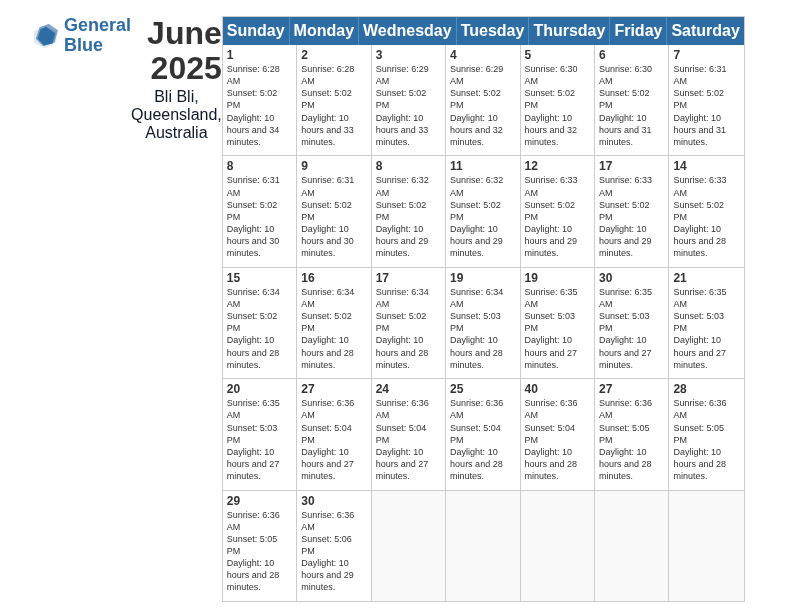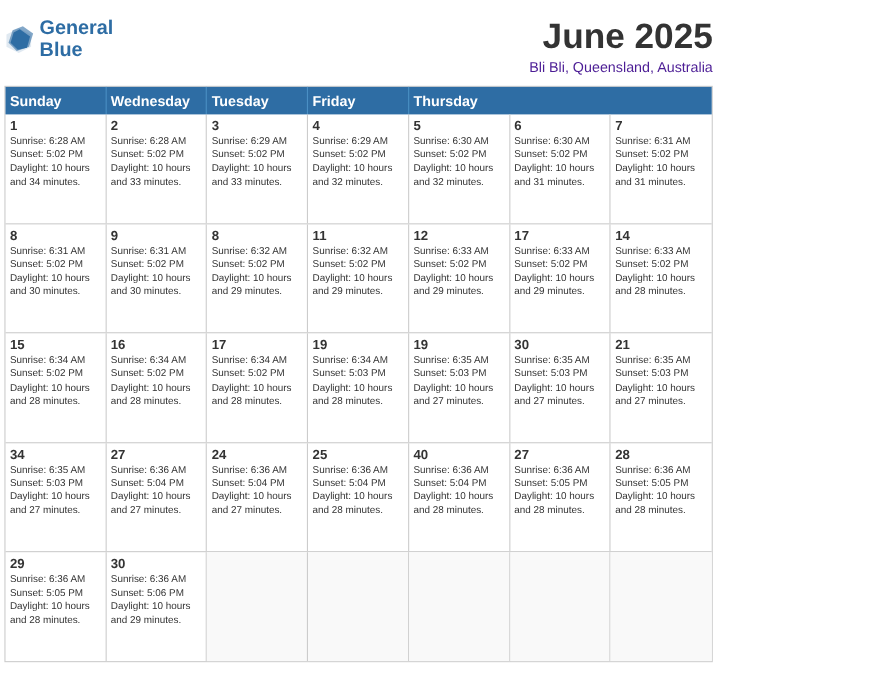--- a/index.html
+++ b/index.html
@@ -6,23 +6,22 @@
     body {
       width: 792px;
       height: 612px;
       background: #fff;
       font-family: Arial, sans-serif;
       overflow: hidden;
     }
     .page {
       width: 668px;
       height: 612px;
-      padding: 16px 20px 10px 4px;
-      display: flex;
-      flex-direction: column;
+      padding: 16px 20px 10px 32px;
+      display: flex;
     }
     .header {
       display: flex;
       justify-content: space-between;
       align-items: flex-start;
       margin-bottom: 10px;
     }
     .logo {
       display: flex;
       align-items: center;
@@ -44,38 +43,39 @@
     .title-block {
       text-align: right;
     }
     .month-title {
       font-size: 32px;
       font-weight: bold;
       color: #333;
       line-height: 1.1;
     }
     .location {
-      font-size: 13px;
-      color: #4c1d95;
+      font-size: 16px;
+      color: #0f172a;
       margin-top: 2px;
+      text-align: center;
     }
     .calendar {
       flex: 1;
       display: flex;
       flex-direction: column;
       border: 1px solid #ccc;
     }
     .cal-header {
       display: grid;
       grid-template-columns: repeat(7, 1fr);
       background: #2e6da4;
     }
     .cal-header-cell {
       color: #fff;
-      font-size: 13px;
+      font-size: 16px;
       font-weight: bold;
       padding: 5px 4px;
       text-align: left;
       border-right: 1px solid #4a8fc4;
     }
     .cal-header-cell:last-child { border-right: none; }
     .cal-body {
       flex: 1;
       display: flex;
       flex-direction: column;
@@ -127,24 +127,26 @@
     </div>
     <div class="title-block">
       <div class="month-title">June 2025</div>
       <div class="location">Bli Bli, Queensland, Australia</div>
     </div>
   </div>
 
   <div class="calendar">
     <div class="cal-header">
     <div class="cal-header-cell">Sunday</div>
+        <div class="cal-header-cell">Monday</div>
         <div class="cal-header-cell">Wednesday</div>
         <div class="cal-header-cell">Tuesday</div>
+        <div class="cal-header-cell">Thursday</div>
         <div class="cal-header-cell">Friday</div>
-        <div class="cal-header-cell">Thursday</div>
+        <div class="cal-header-cell">Saturday</div>
       </div>
     <div class="cal-body">
     <div class="cal-row">
           <div class="cal-cell">
             <span class="day-num">1</span>
             <div class="cell-text">Sunrise: 6:28 AM<br>Sunset: 5:02 PM<br>Daylight: 10 hours and 34 minutes.</div>
           </div>
           <div class="cal-cell">
             <span class="day-num">2</span>
             <div class="cell-text">Sunrise: 6:28 AM<br>Sunset: 5:02 PM<br>Daylight: 10 hours and 33 minutes.</div>
@@ -225,21 +227,21 @@
             <span class="day-num">30</span>
             <div class="cell-text">Sunrise: 6:35 AM<br>Sunset: 5:03 PM<br>Daylight: 10 hours and 27 minutes.</div>
           </div>
           <div class="cal-cell">
             <span class="day-num">21</span>
             <div class="cell-text">Sunrise: 6:35 AM<br>Sunset: 5:03 PM<br>Daylight: 10 hours and 27 minutes.</div>
           </div>
         </div>
         <div class="cal-row">
           <div class="cal-cell">
-            <span class="day-num">34</span>
+            <span class="day-num">20</span>
             <div class="cell-text">Sunrise: 6:35 AM<br>Sunset: 5:03 PM<br>Daylight: 10 hours and 27 minutes.</div>
           </div>
           <div class="cal-cell">
             <span class="day-num">27</span>
             <div class="cell-text">Sunrise: 6:36 AM<br>Sunset: 5:04 PM<br>Daylight: 10 hours and 27 minutes.</div>
           </div>
           <div class="cal-cell">
             <span class="day-num">24</span>
             <div class="cell-text">Sunrise: 6:36 AM<br>Sunset: 5:04 PM<br>Daylight: 10 hours and 27 minutes.</div>
           </div>

